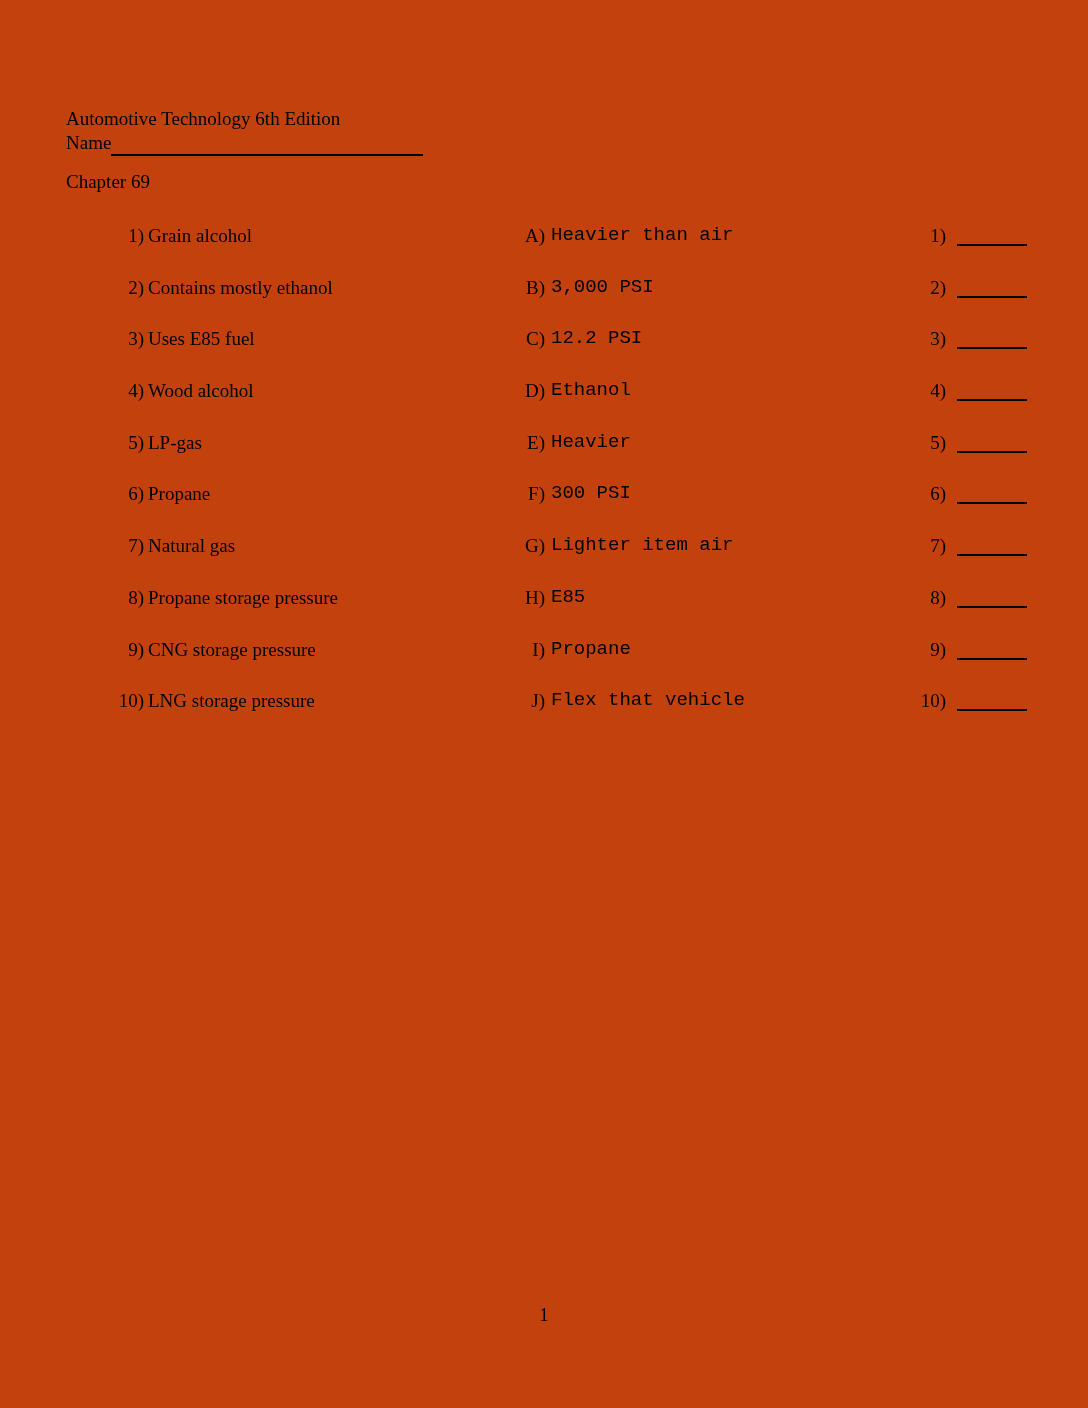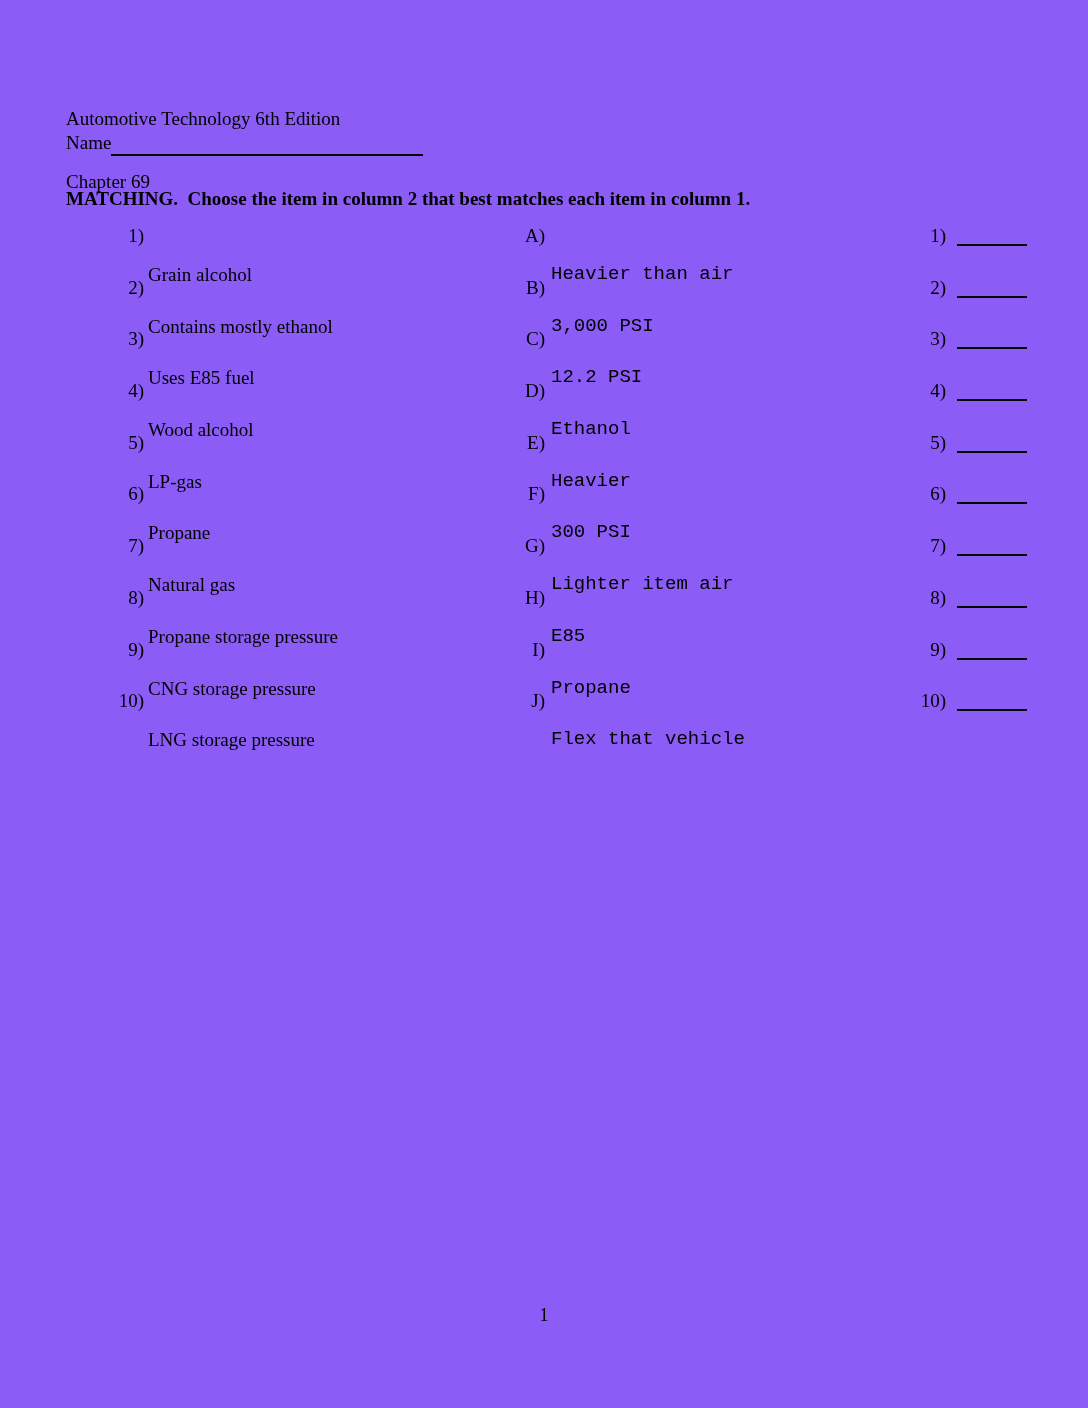--- a/index.html
+++ b/index.html
@@ -12,21 +12,21 @@
     height: 1408px;
     position: relative;
     font-family: "Liberation Serif", "DejaVu Serif", serif;
     font-size: 19px;
     color: #000000;
     overflow: hidden;
   }
   .page {
     position: absolute;
     inset: 0;
-    background: #8b5cf6;
+    background: #c2410c;
   }
   .header {
     position: absolute;
     left: 66px;
     top: 66px;
     line-height: 21px;
     white-space: pre;
   }
   .name-row {
     position: absolute;
@@ -65,21 +65,20 @@
   }
   .m-row span { line-height: 21px; }
   .num {
     position: absolute;
     text-align: right;
     white-space: pre;
   }
   .txt {
     position: absolute;
     white-space: pre;
-    margin-top: 39px;
   }
   .c1n { left: 70px;  width: 74px; }
   .c1t { left: 148px; }
   .c2n { left: 478px; width: 67px; }
   .c2t { left: 551px; font-family: Liberation Mono, monospace; }
   .c3n { left: 878px; width: 68px; }
   .blank {
     position: absolute;
     left: 957px;
     top: 19px;
@@ -103,21 +102,20 @@
 
   <div class="header">
     <div>Automotive Technology 6th Edition</div>
     <div>Chapter 69</div>
   </div>
 
   <div class="name-row">
     <span class="name-label">Name</span><span class="name-line"></span>
   </div>
 
-  <div class="instruction">MATCHING.  Choose the item in column 2 that best matches each item in column 1.</div>
 
   <div class="rows" id="rows">
     <div class="m-row">
       <span class="num c1n">1)</span>
       <span class="txt c1t">Grain alcohol</span>
       <span class="num c2n">A)</span>
       <span class="txt c2t">Heavier than air</span>
       <span class="num c3n">1)</span>
       <span class="blank"></span>
     </div>

